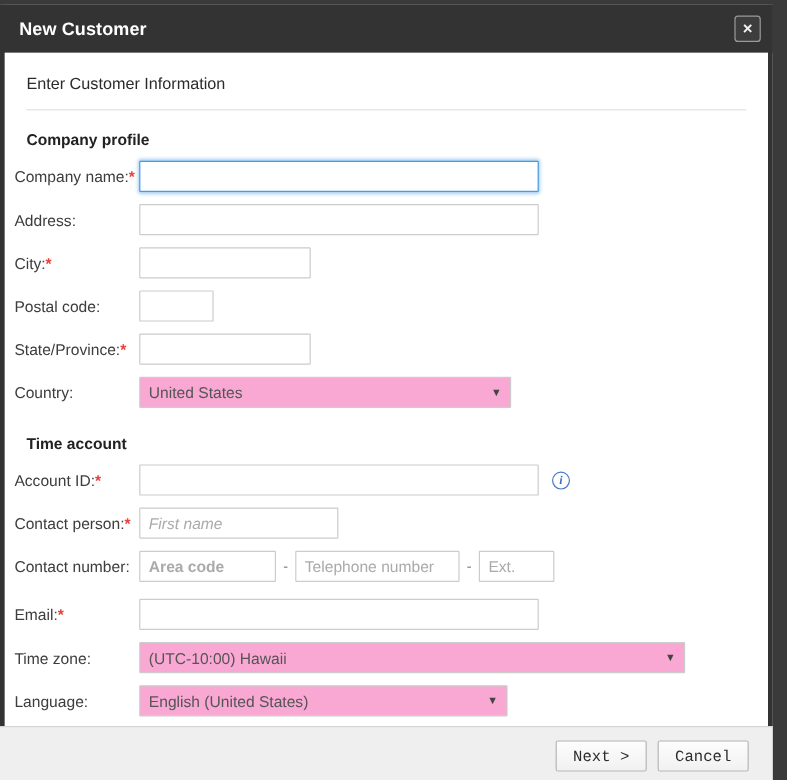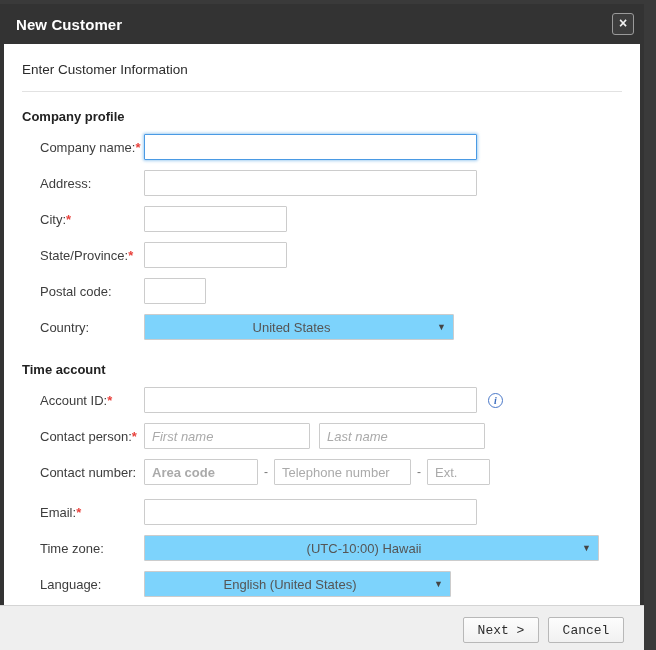--- a/index.html
+++ b/index.html
@@ -88,21 +88,21 @@
     font-weight: bold;
     color: #222222;
     padding-left: 18px;
   }
   .section-title.company { margin-top: 17px; }
   .section-title.user { margin-top: 22px; }
 
   .row {
     display: flex;
     align-items: center;
-    padding-left: 36px;
+    padding-left: 8px;
     margin-top: 10px;
   }
 
   .lbl {
     width: 104px;
     min-width: 104px;
     font-size: 13px;
     color: #3d3d3d;
     white-space: nowrap;
   }
@@ -138,30 +138,29 @@
   .w-name    { width: 166px; font-style: italic; }
   .w-email   { width: 333px; }
   .w-area    { width: 114px; font-weight: bold; }
   .w-tel     { width: 137px; }
   .w-ext     { width: 63px; }
 
   .sel {
     height: 26px;
     box-sizing: border-box;
     border: 1px solid #cccccc;
-    background: #7dd3fc;
+    background: #f9a8d4;
     font-size: 13px;
     color: #555555;
     padding: 0 7px;
     display: flex;
     align-items: center;
     border-radius: 1px;
     cursor: pointer;
     position: relative;
-    text-align: center;
   }
   .sel .val { flex: 1; white-space: nowrap; overflow: hidden; }
   .caret {
     font-size: 9px;
     color: #444444;
     line-height: 1;
     margin-left: 6px;
   }
   .w-country { width: 310px; }
   .w-tz      { width: 455px; }
@@ -243,27 +242,27 @@
       <div class="lbl"><span>Address:</span><span class="req"></span></div>
       <input class="inp w-address" type="text" placeholder="" style="">
     </div>
 
     <div class="row">
       <div class="lbl"><span>City:</span><span class="req">*</span></div>
       <input class="inp w-city" type="text" placeholder="" style="">
     </div>
 
     <div class="row">
+      <div class="lbl"><span>Postal code:</span><span class="req"></span></div>
+      <input class="inp w-postal" type="text" placeholder="" style="">
+    </div>
+
+    <div class="row">
       <div class="lbl"><span>State/Province:</span><span class="req">*</span></div>
       <input class="inp w-state" type="text" placeholder="" style="">
-    </div>
-
-    <div class="row">
-      <div class="lbl"><span>Postal code:</span><span class="req"></span></div>
-      <input class="inp w-postal" type="text" placeholder="" style="">
     </div>
 
     <div class="row">
       <div class="lbl"><span>Country:</span></div>
       <div class="sel w-country">
         <span class="val">United States</span>
         <span class="caret">▼</span>
       </div>
     </div>
 
@@ -272,21 +271,20 @@
     <div class="row">
       <div class="lbl"><span>Account ID:</span><span class="req">*</span></div>
       <input class="inp w-account" type="text" placeholder="" style="">
       <div class="info-icon">i</div>
     </div>
 
     <div class="row">
       <div class="lbl"><span>Contact person:</span><span class="req">*</span></div>
       <input class="inp w-name" type="text" placeholder="First name" style="">
       <span style="width:9px"></span>
-      <input class="inp w-name" type="text" placeholder="Last name" style="">
     </div>
 
     <div class="row">
       <div class="lbl"><span>Contact number:</span></div>
       <input class="inp w-area" type="text" placeholder="Area code" style="">
       <span class="dash">-</span>
       <input class="inp w-tel" type="text" placeholder="Telephone number" style="">
       <span class="dash">-</span>
       <input class="inp w-ext" type="text" placeholder="Ext." style="">
     </div>

